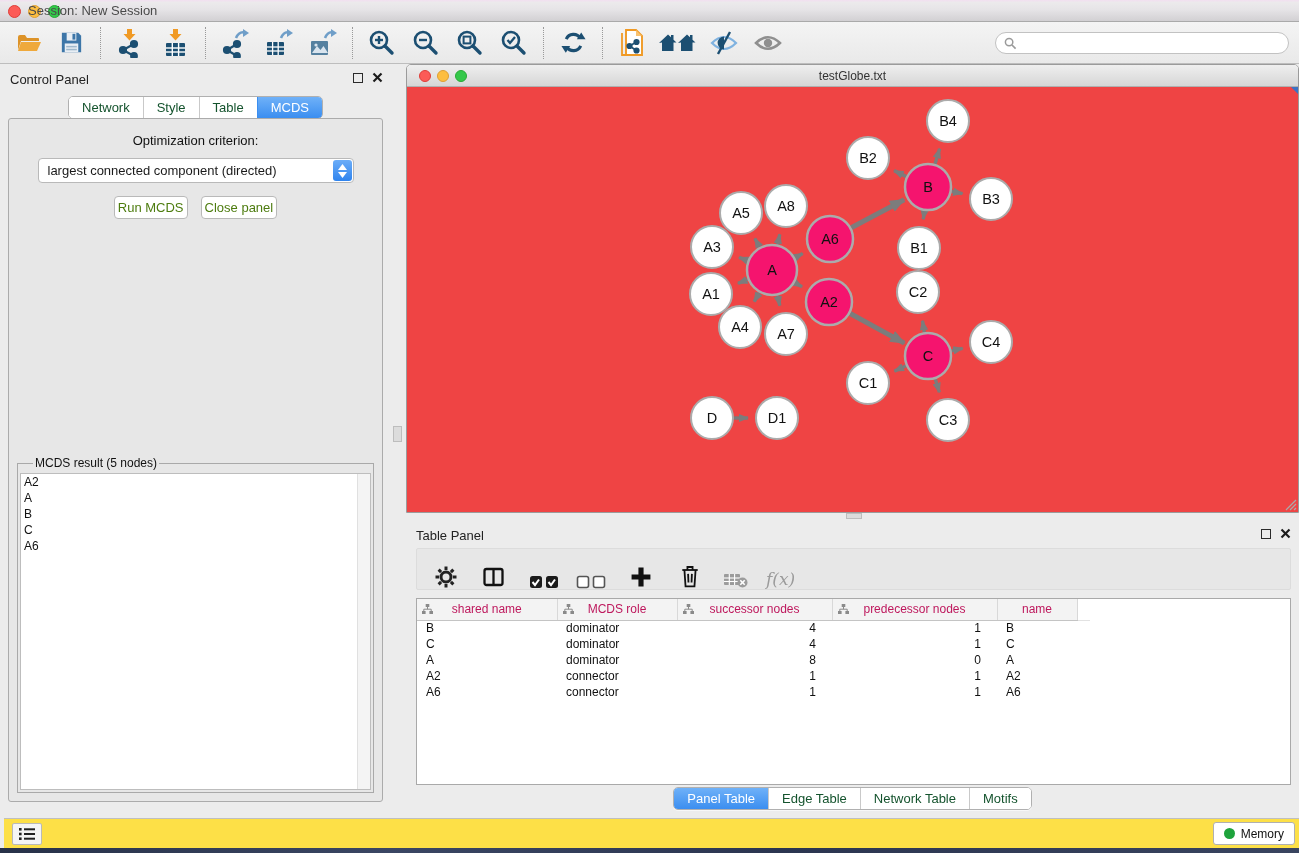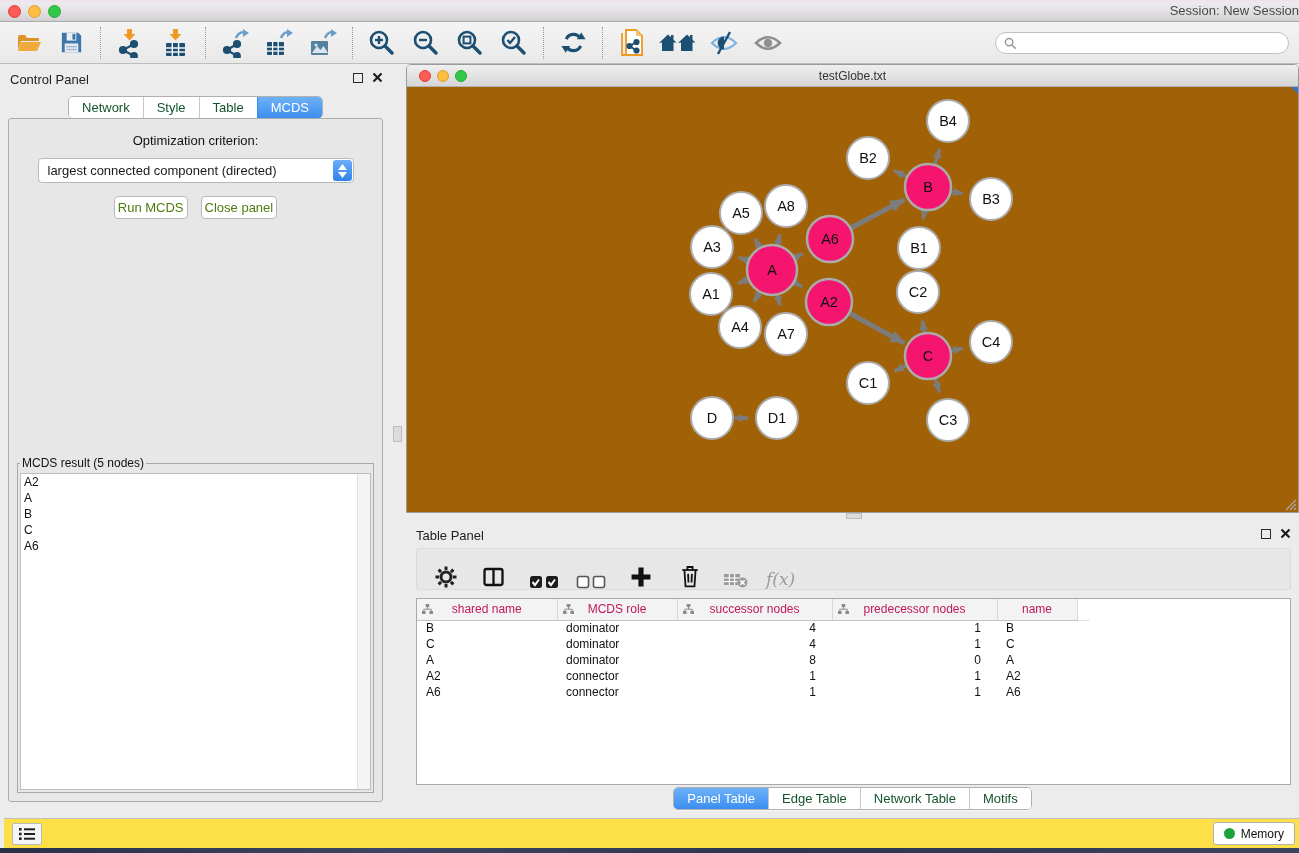--- a/index.html
+++ b/index.html
@@ -13,22 +13,22 @@
     position:absolute; top:0; left:0; width:100%; height:22px;
     background:linear-gradient(#f2dff0 0%, #eceaec 12%, #e6e4e7 45%, #d2d0d3 100%);
     border-bottom:1px solid #aaa;
   }
   .lights { position:absolute; left:8px; top:5px; display:flex; gap:7px; }
   .light { width:13px; height:13px; border-radius:50%; }
   .light.red   { background:#fc5b57; border:1px solid #df3d38; }
   .light.yellow{ background:#fdbe41; border:1px solid #de9f34; }
   .light.green { background:#34c84a; border:1px solid #27aa35; }
   .titlebar .title {
-    position:absolute; left:0; right:0; top:3px; text-align:right;
-    font-size:13px; color:#4a4a4a;
+    position:absolute; left:0; right:0; top:3px; text-align:left;
+    font-size:13px; color:#4a4a4a;padding-left:28px;
   }
   
   .toolbar {
     position:absolute; top:22px; left:0; width:100%; height:42px;
     background:linear-gradient(#f4f4f4,#e9e9e9); border-bottom:1px solid #bdbdbd;
     display:flex; align-items:center; padding:0 12px;
   }
   .tb-btn { width:34px; height:34px; display:flex; align-items:center; justify-content:center; }
   .tb-sep { border-left:1px dotted #999; height:32px; margin:0 12px; }
   .search-wrap {
@@ -76,21 +76,21 @@
   }
   .btn-row { margin-top:13px; text-align:center; display:flex; justify-content:center; gap:13px; }
   .mac-btn {
     display:inline-block; background:#fff; border:1px solid #b9b9b9; border-radius:4px;
     font-size:13px; padding:3px 3px; color:#4d7c0f;
   }
   .mcds-fieldset {
     position:absolute; left:8px; right:8px; top:337px; bottom:8px;
     border:1px solid #a9a9a9; font-size:12px; color:#111; padding:2px;
   }
-  .mcds-fieldset legend { font-size:12px; padding:0 2px; margin-left:0; }
+  .mcds-fieldset legend { font-size:12px; padding:0 2px; margin-left:13px; }
   .result-list {
     position:absolute; left:2px; right:2px; top:3px; bottom:2px; background:#fff;
     border:1px solid #bdbdbd; overflow:hidden;
   }
   .result-scroll { position:absolute; right:0; top:0; bottom:0; width:13px; background:#f4f4f4; border-left:1px solid #e0e0e0; }
   .result-item { font-size:12px; line-height:16px; padding-left:3px; }
   
   .v-split { position:absolute; left:391px; top:64px; width:15px; height:754px; background:#ECECEC; }
   .v-grip { position:absolute; left:2px; top:362px; width:9px; height:16px; background:#dcdcdc; border:1px solid #bdbdbd; }
   .h-split { position:absolute; left:406px; top:513px; right:0; height:7px; background:#ECECEC; }
@@ -101,21 +101,21 @@
     border:1px solid #9b9b9b; border-radius:5px 5px 0 0; background:#fff;
   }
   .net-titlebar {
     position:relative; height:22px;
     background:linear-gradient(#efefef,#d6d6d6); border-bottom:1px solid #b0b0b0;
     border-radius:4px 4px 0 0;
   }
   .net-titlebar .lights { left:12px; top:5px; gap:6px; }
   .net-titlebar .light { width:12px; height:12px; }
   .net-title { position:absolute; left:0; right:0; top:4px; text-align:center; font-size:12px; color:#333; }
-  .net-canvas { position:absolute; left:0; right:0; top:22px; bottom:0; background:#a16207; overflow:hidden; }
+  .net-canvas { position:absolute; left:0; right:0; top:22px; bottom:0; background:#ef4444; overflow:hidden; }
   .corner-tri {
     position:absolute; right:0; top:0; width:0; height:0;
     border-left:7px solid transparent; border-top:7px solid #3b73c4;
   }
   .resize-grip { position:absolute; right:1px; bottom:1px; }
   
   .table-panel { position:absolute; left:406px; top:520px; right:0; height:298px; }
   .tp-toolbar {
     position:absolute; left:10px; right:8px; top:28px; height:42px;
     background:#e7e7e7; border:1px solid #dcdcdc; border-radius:2px;

